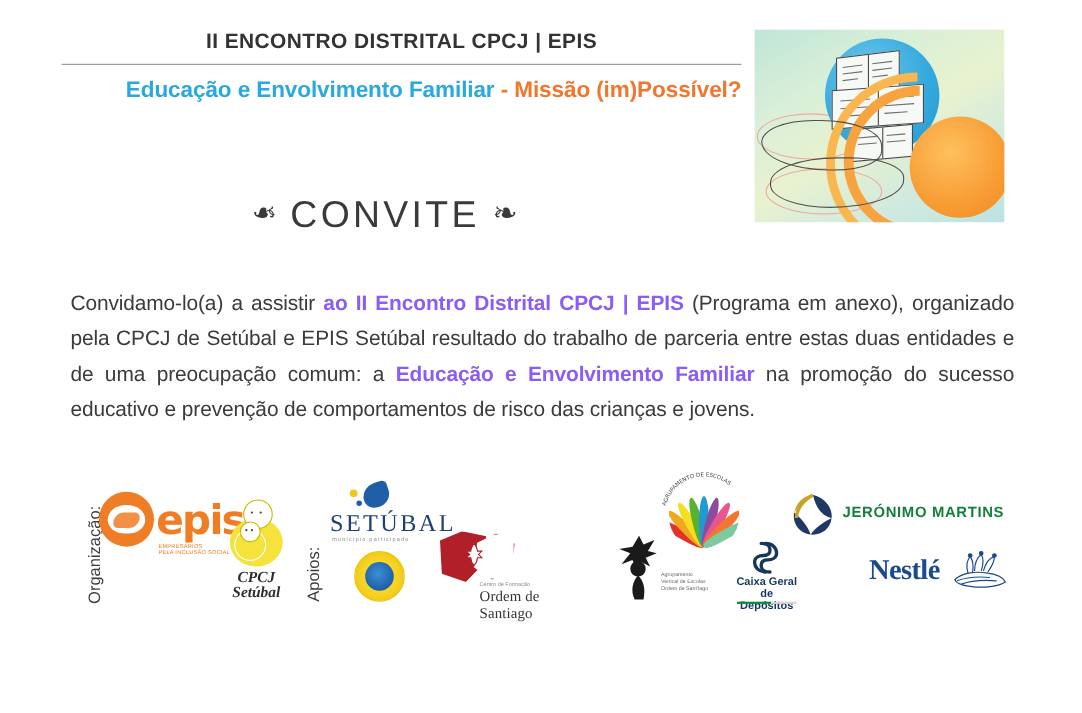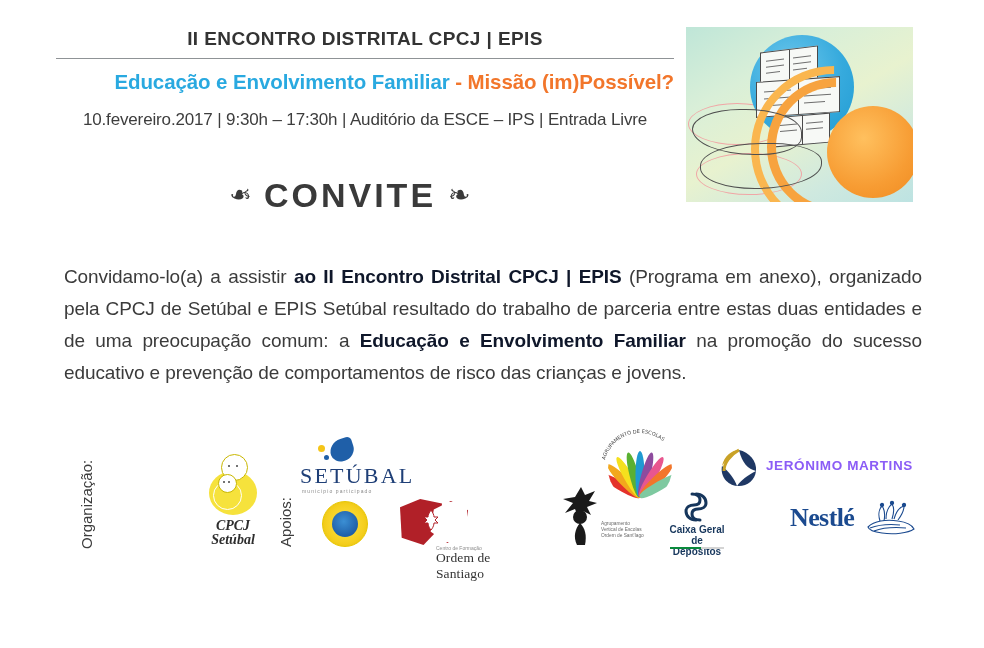--- a/index.html
+++ b/index.html
@@ -137,34 +137,34 @@
     white-space: nowrap;
   }
   .convite .orn {
     font-size: 27px;
     letter-spacing: 0;
     vertical-align: 3px;
     display: inline-block;
   }
   .convite .orn.left { transform: scaleX(-1); margin-right: 12px; }
   .convite .orn.right { margin-left: 12px; }
-  .convite .word { font-family: "Liberation Sans", sans-serif; font-weight: 700; }
+  .convite .word { font-family: "Liberation Sans", sans-serif; font-weight: 400; }
 
   
   .body-copy {
     position: absolute;
     left: 64px; top: 242px;
     width: 858px;
     font-size: 19px;
     line-height: 32px;
     text-align: justify;
     color: #3b3b3b;
     letter-spacing: -.1px;
   }
-  .body-copy b { font-weight: bold; color: #0f172a; }
+  .body-copy b { font-weight: bold; color: #8b5cf6; }
 
   
   .logos {
     position: absolute;
     left: 0; top: 425px;
     width: 984px; height: 140px;
   }
   .vlabel {
     position: absolute;
     font-size: 15px;
@@ -317,21 +317,21 @@
   }
 
   
   .av-figure { position: absolute; left: 6px; top: 0; width: 44px; height: 62px; }
   .av-text { position: absolute; left: 46px; top: 36px; font-size: 4.8px; color: #6a6a6a; line-height: 6px; }
 
   
   .jm-mark { position: absolute; left: 0; top: 0; width: 42px; height: 42px; }
   .jm-word {
     position: absolute; left: 48px; top: 11px;
-    font-size: 13.5px; font-weight: bold; color: #8b5cf6; letter-spacing: .6px;
+    font-size: 13.5px; font-weight: bold; color: #15803d; letter-spacing: .6px;
   }
 
   
   .cgd-mark { position: absolute; left: 12px; top: 0; width: 32px; height: 32px; }
   .cgd-word {
     position: absolute; left: 0; top: 33px;
     font-size: 10px; font-weight: bold; color: #16365c; line-height: 11px;
     text-align: center; width: 58px;
   }
   .cgd-bar {
@@ -351,21 +351,20 @@
 <body>
 
 <div class="header-area">
 
   <div class="header-text-col">
     <div class="event-kicker">II ENCONTRO DISTRITAL CPCJ | EPIS</div>
     <hr class="rule">
     <div class="subtitle">
       <span class="blue">Educação e Envolvimento Familiar</span><span class="orange"> - </span><span class="orange">Missão (im)Possível?</span>
     </div>
-    <div class="datum">10.fevereiro.2017 | 9:30h – 17:30h | Auditório da ESCE – IPS | Entrada Livre</div>
   </div>
 
   <div class="illustration">
     <div class="ill-pink ill-p1"></div>
     <div class="ill-pink ill-p2"></div>
     <div class="ill-blue"></div>
 
     <div class="ill-book ill-b1">
       <div class="spine"></div>
       <div class="ln" style="left:5px; top:8px; width:18px;"></div>
@@ -405,20 +404,28 @@
   <span class="orn left">❧</span><span class="word">CONVITE</span><span class="orn right">❧</span>
 </div>
 
 <p class="body-copy" id="body-copy"><span>Convidamo-lo(a) a assistir </span><b>ao II Encontro Distrital CPCJ | EPIS</b><span> (Programa em anexo), organizado pela CPCJ de Setúbal e EPIS Setúbal resultado do trabalho de parceria entre estas duas entidades e de uma preocupação comum: a </span><b>Educação e Envolvimento Familiar</b><span> na promoção do sucesso educativo e prevenção de comportamentos de risco das crianças e jovens.</span></p>
 
 <div class="logos">
 
   <div class="vlabel" style="left:78px; top:124px;">Organização:</div>
   <div class="vlabel" style="left:277px; top:122px;">Apoios:</div>
 
+  <div class="logo-box" style="left:90px; top:22px; width:125px; height:62px;">
+    <div class="epis-mark"></div>
+    <div class="epis-word">epis</div>
+    <div class="epis-tag">
+      <div>EMPRESÁRIOS</div>
+      <div>PELA INCLUSÃO SOCIAL</div>
+    </div>
+  </div>
 
   <div class="logo-box" style="left:203px; top:40px; width:62px; height:86px;">
     <div class="cpcj-outer"></div>
     <div class="cpcj-head">
       <div class="eye" style="left:6px; top:10px;"></div>
       <div class="eye" style="left:14px; top:10px;"></div>
     </div>
     <div class="cpcj-inner"></div>
     <div class="cpcj-inner-head">
       <div class="eye" style="left:4px; top:6px; width:2px; height:2px;"></div>
@@ -433,21 +440,21 @@
   <div class="logo-box" style="left:300px; top:14px; width:95px; height:112px;">
     <div class="set-drop"></div>
     <div class="set-dot" style="left:18px; top:6px; width:7px; height:7px; background:#f5c518;"></div>
     <div class="set-dot" style="left:24px; top:16px; width:5px; height:5px; background:#1f5fa8;"></div>
     <div class="set-word">SETÚBAL</div>
     <div class="set-sub">município participado</div>
     <div class="set-circle"></div>
   </div>
 
 
-  <div class="logo-box" style="left:400px; top:72px; width:135px; height:72px;text-decoration:underline;">
+  <div class="logo-box" style="left:400px; top:56px; width:135px; height:72px;text-decoration:underline;">
     <div class="os-shape"></div>
     <div class="os-shape2"></div>
     <svg class="os-cross" viewBox="0 0 18 22">
       <path d="M9 1 C11 4 12 6 12 8 L16 8 L13 11 L16 14 L12 14 C12 17 10 20 9 21 C8 20 6 17 6 14 L2 14 L5 11 L2 8 L6 8 C6 6 7 4 9 1 Z" fill="#ffffff" stroke="#b12028" stroke-width="1"></path>
     </svg>
     <div class="os-cap">Centro de Formação</div>
     <div class="os-word">Ordem de Santiago</div>
   </div>
 
   <div class="logo-box" style="left:608px; top:12px; width:84px; height:84px;">

